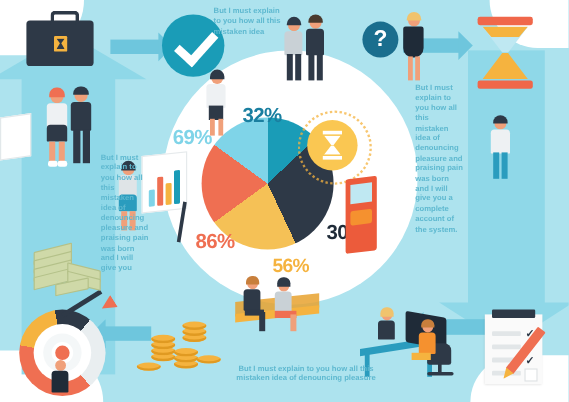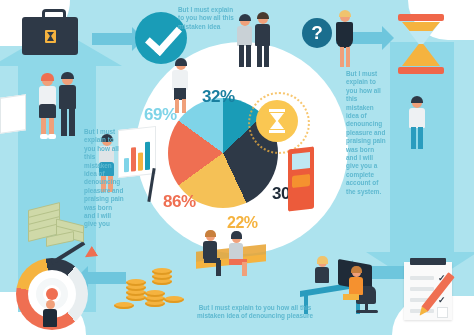--- a/index.html
+++ b/index.html
@@ -202,21 +202,21 @@
     <div class="hg-sandt"></div>
     <div class="hg-bowl-b"></div>
     <div class="hg-cap b"></div>
   </div>
 
   <div class="pie-wrap">
     <div class="pie" id="pie-disc" style="background: conic-gradient(rgb(26, 156, 183) 0deg, rgb(26, 156, 183) 46.8deg, rgb(46, 57, 71) 46.8deg, rgb(46, 57, 71) 154.8deg, rgb(245, 193, 86) 154.8deg, rgb(245, 193, 86) 234deg, rgb(239, 111, 82) 234deg, rgb(239, 111, 82) 306deg, rgb(127, 212, 232) 306deg, rgb(127, 212, 232) 360deg);"></div>
   </div>
   <div class="pct pct-13">32%</div>
   <div class="pct pct-30">30%</div>
-  <div class="pct pct-22">22%</div>
+  <div class="pct pct-22">56%</div>
   <div class="pct pct-20">86%</div>
   <div class="pct pct-15">69%</div>
 
   <div class="dots-ring"></div>
   <div class="hg-circle">
     <div class="hg-c-in">
       <div class="hgc-cap t"></div>
       <div class="hgc-t"></div>
       <div class="hgc-b"></div>
       <div class="hgc-cap b"></div>

